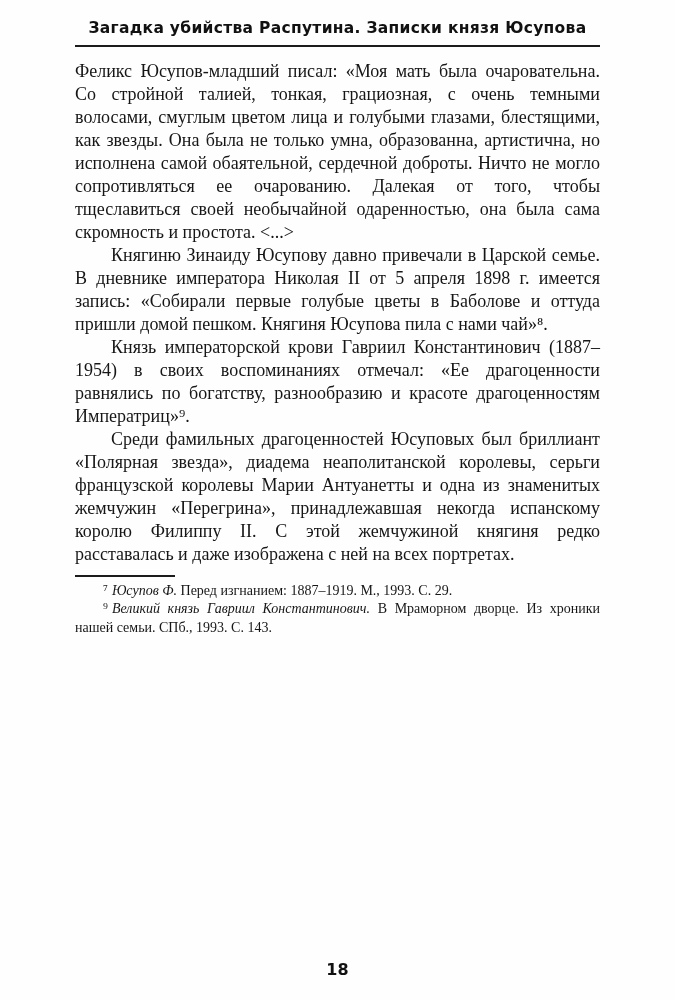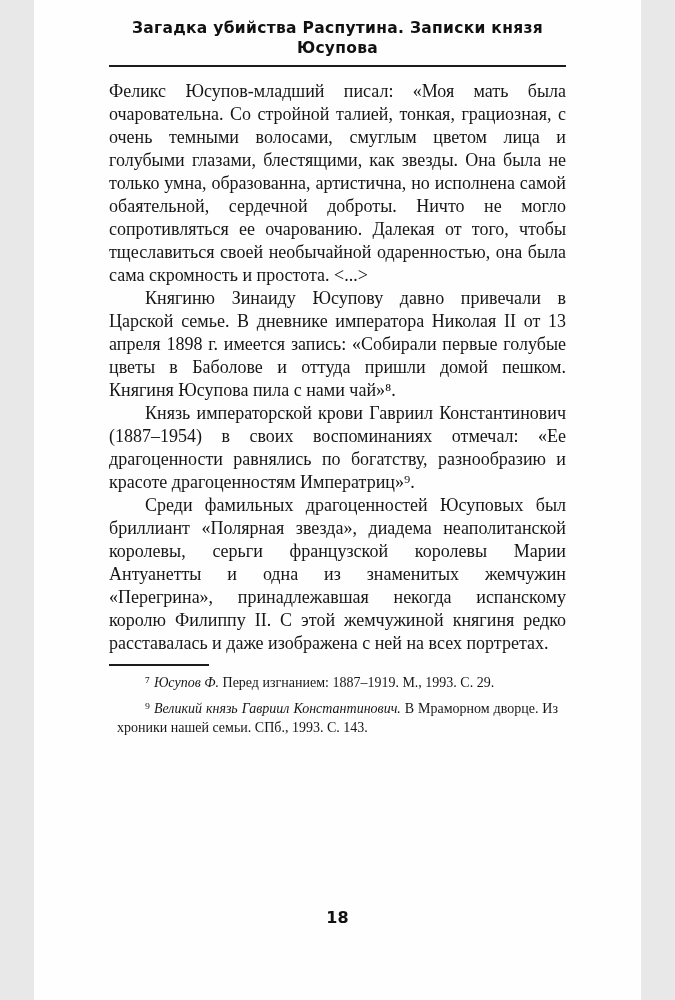--- a/index.html
+++ b/index.html
@@ -2,21 +2,21 @@
 <html lang="ru"><head>
 <meta charset="utf-8">
 <style>
   html, body {
     margin: 0;
     padding: 0;
     background: #e8e8e8;
   }
   .page {
     position: relative;
-    width: 607px;
+    width: 675px;
     height: 1000px;
     margin: 0 auto;
     background: #fefefe;
     color: #161616;
     box-sizing: border-box;
     padding: 18px 75px 0 75px;
     overflow: hidden;
   }
   .running-header {
     text-align: center;
@@ -55,54 +55,54 @@
     line-height: 18.5px;
     text-align: justify;
   }
   .footnote-rule {
     width: 100px;
     height: 1.5px;
     background: #1c1c1c;
     margin-bottom: 5px;
   }
   .footnotes p {
-    margin: 8px;
+    margin: 0;
     text-indent: 28px;
   }
   .fn-marker {
     margin-right: 4px;
   }
   .fn-italic {
     font-style: italic;
   }
   .page-number {
     position: absolute;
     left: 0;
-    top: 908px;
+    top: 960px;
     width: 100%;
     text-align: center;
     font-family: "DejaVu Sans", "Liberation Sans", sans-serif;
     font-weight: bold;
     font-size: 16px;
     color: #111;
   }
 </style>
 </head>
 <body>
 
 <div class="page">
 
   <div class="running-header">
     <div class="header-title">Загадка убийства Распутина. Записки князя Юсупова</div>
     <div class="header-rule"></div>
   </div>
 
   <div class="body-text">
     <p class="no-indent">Феликс Юсупов-младший писал: «Моя мать была очаровательна. Со стройной талией, тонкая, грациозная, с очень темными волосами, смуглым цветом лица и голубыми глазами, блестящими, как звезды. Она была не только умна, образованна, артистична, но исполнена самой обаятельной, сердечной доброты. Ничто не могло сопротивляться ее очарованию. Далекая от того, чтобы тщеславиться своей необычайной одаренностью, она была сама скромность и простота. &lt;...&gt;</p>
-    <p>Княгиню Зинаиду Юсупову давно привечали в Царской семье. В дневнике императора Николая II от 13 апреля 1898 г. имеется запись: «Собирали первые голубые цветы в Баболове и оттуда пришли домой пешком. Княгиня Юсупова пила с нами чай»⁸.</p>
+    <p>Княгиню Зинаиду Юсупову давно привечали в Царской семье. В дневнике императора Николая II от 5 апреля 1898 г. имеется запись: «Собирали первые голубые цветы в Баболове и оттуда пришли домой пешком. Княгиня Юсупова пила с нами чай»⁸.</p>
     <p>Князь императорской крови Гавриил Константинович (1887–1954) в своих воспоминаниях отмечал: «Ее драгоценности равнялись по богатству, разнообразию и красоте драгоценностям Императриц»⁹.</p>
     <p>Среди фамильных драгоценностей Юсуповых был бриллиант «Полярная звезда», диадема неаполитанской королевы, серьги французской королевы Марии Антуанетты и одна из знаменитых жемчужин «Перегрина», принадлежавшая некогда испанскому королю Филиппу II. С этой жемчужиной княгиня редко расставалась и даже изображена с ней на всех портретах.</p>
   </div>
 
   <div class="footnotes">
     <div class="footnote-rule"></div>
 
     <p>
       <span class="fn-marker">⁷</span><span class="fn-italic">Юсупов Ф.</span><span> Перед изгнанием: 1887–1919. М., 1993. С. 29.</span>
     </p>

